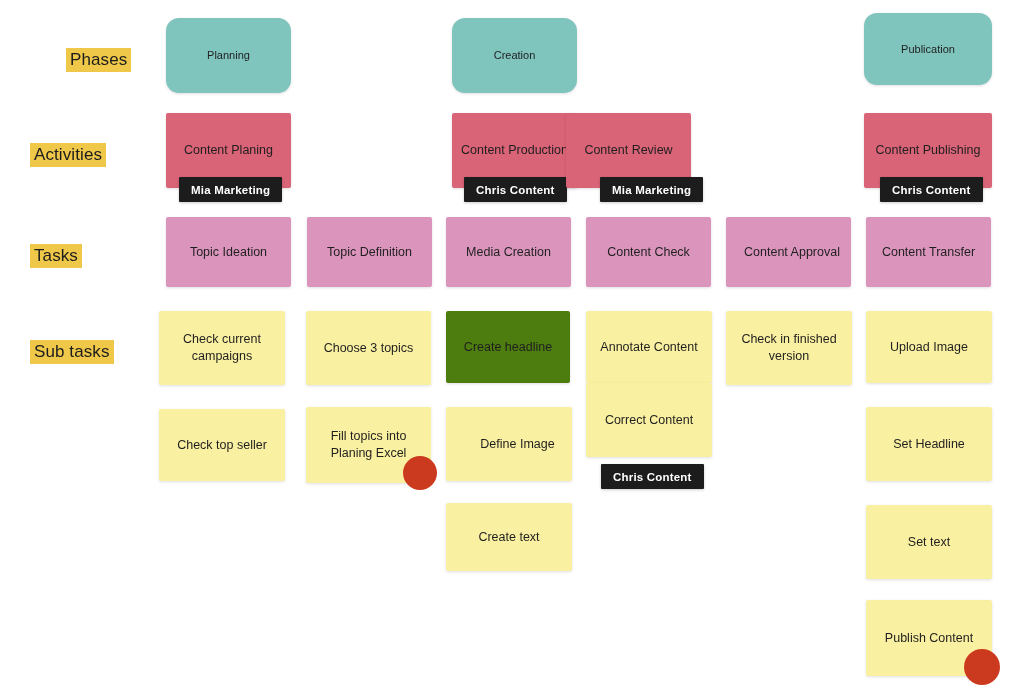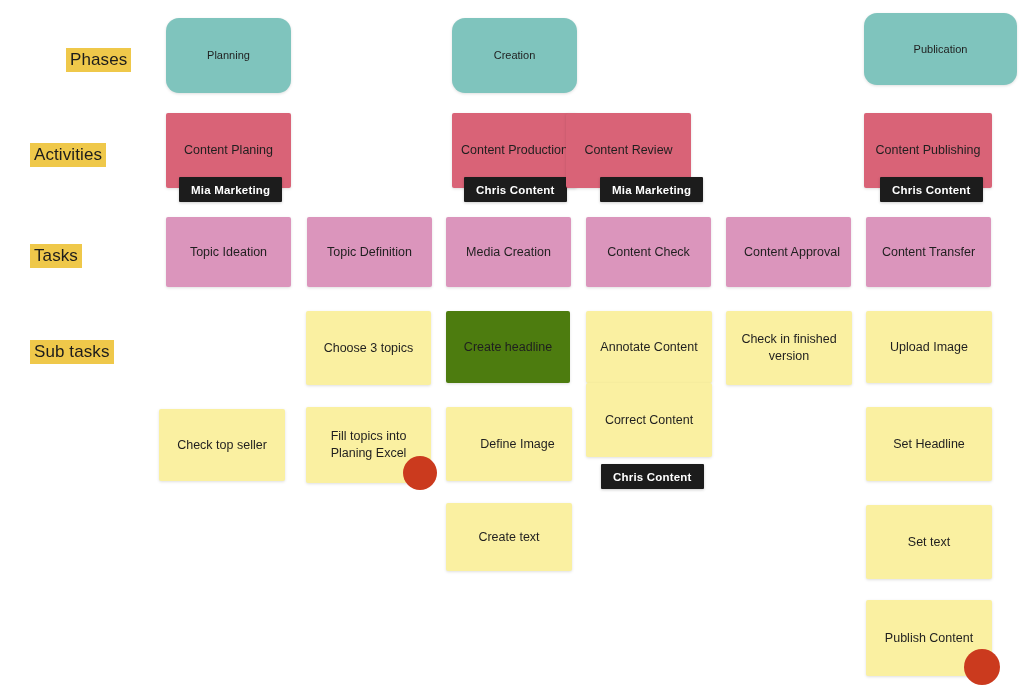--- a/index.html
+++ b/index.html
@@ -100,21 +100,21 @@
   </div>
 
   <div class="card card-phase" style="left:166px; top:18px; width:125px; height:75px; background:#7FC4BD;">
     <span class="card-text">Planning</span>
   </div>
 
   <div class="card card-phase" style="left:452px; top:18px; width:125px; height:75px; background:#7FC4BD;">
     <span class="card-text">Creation</span>
   </div>
 
-  <div class="card card-phase" style="left:864px; top:13px; width:153px; height:72px; background:#7FC4BD;">
+  <div class="card card-phase" style="left:864px; top:13px; width:128px; height:72px; background:#7FC4BD;">
     <span class="card-text">Publication</span>
   </div>
 
   <div class="card card-activity" style="left:166px; top:113px; width:125px; height:75px; background:#D96377;">
     <span class="card-text">Content Planing</span>
   </div>
   <div class="assignee-tag" style="left:179px; top:177px;">
     <span>Mia Marketing</span>
   </div>
 
@@ -156,20 +156,23 @@
   </div>
 
   <div class="card card-task" style="left:726px; top:217px; width:125px; height:70px; background:#DB95BC;padding-left:16px;">
     <span class="card-text">Content Approval</span>
   </div>
 
   <div class="card card-task" style="left:866px; top:217px; width:125px; height:70px; background:#DB95BC;">
     <span class="card-text">Content Transfer</span>
   </div>
 
+  <div class="card card-subtask" style="left:159px; top:311px; width:126px; height:74px; background:#FAF0A1;">
+    <span class="card-text">Check current campaigns</span>
+  </div>
 
   <div class="card card-subtask" style="left:159px; top:409px; width:126px; height:72px; background:#FAF0A1;">
     <span class="card-text">Check top seller</span>
   </div>
 
   <div class="card card-subtask" style="left:306px; top:311px; width:125px; height:74px; background:#FAF0A1;">
     <span class="card-text">Choose 3 topics</span>
   </div>
 
   <div class="card card-subtask" style="left:306px; top:407px; width:125px; height:76px; background:#FAF0A1;">

